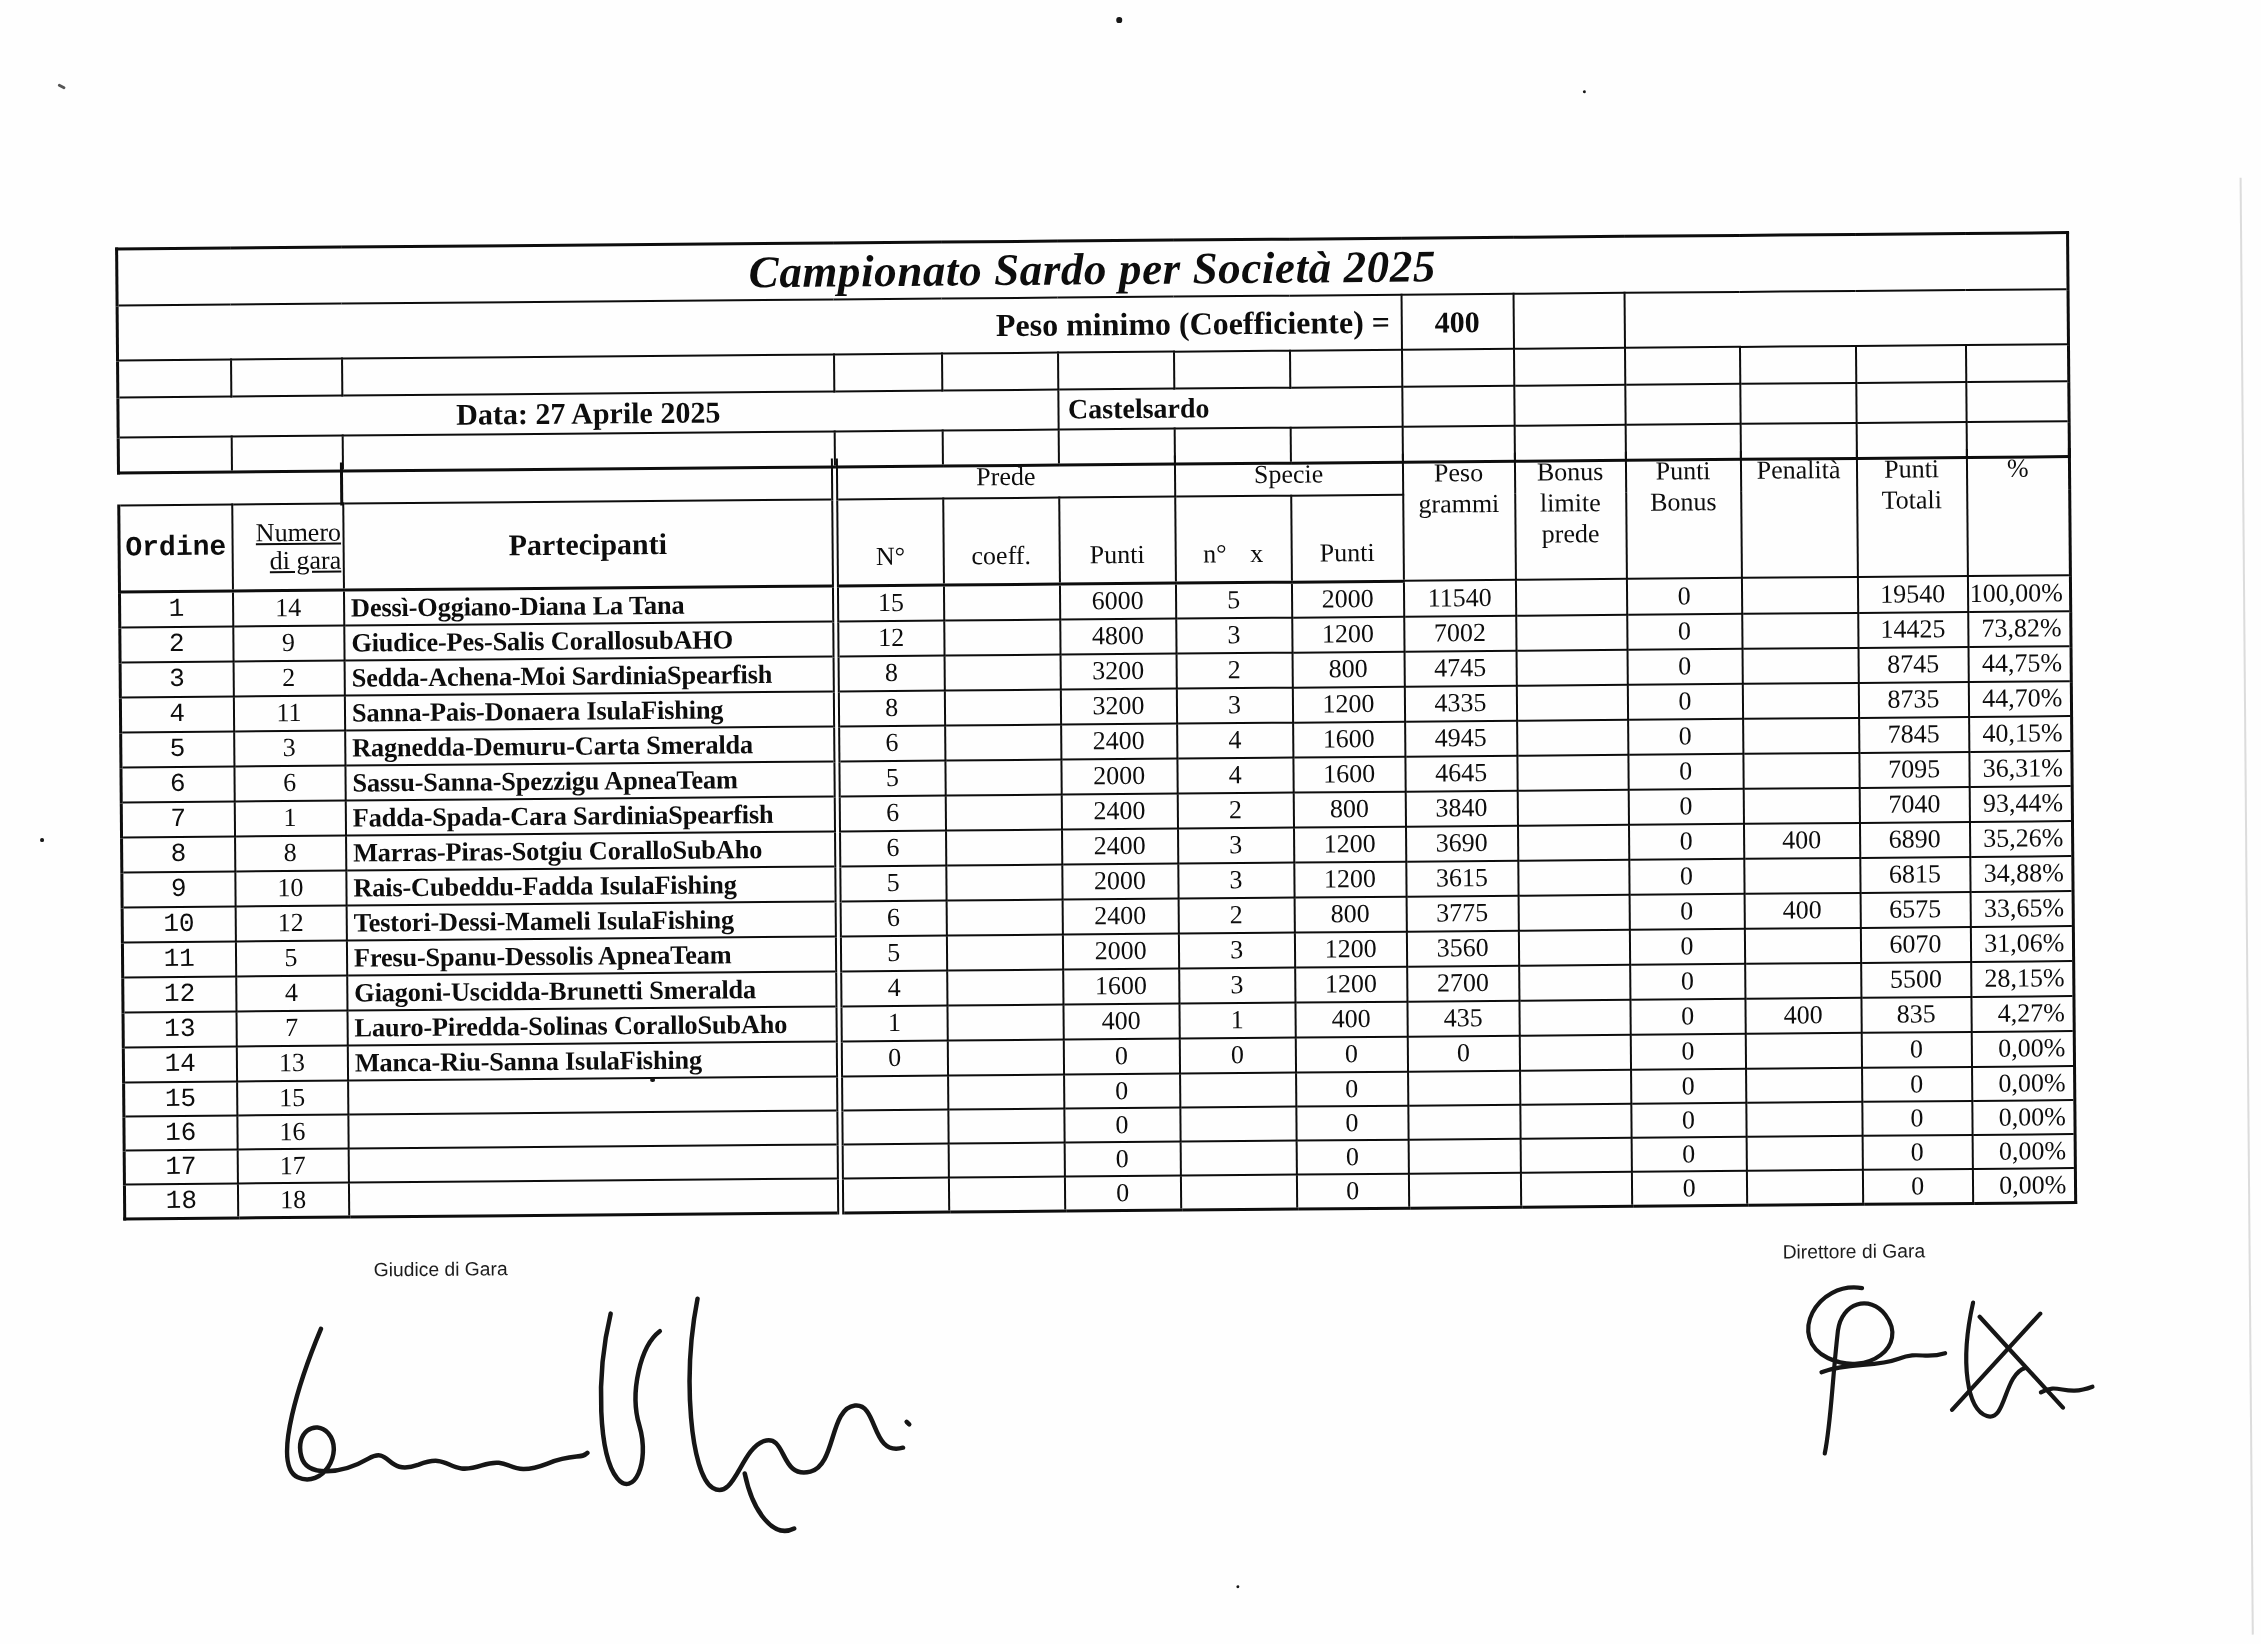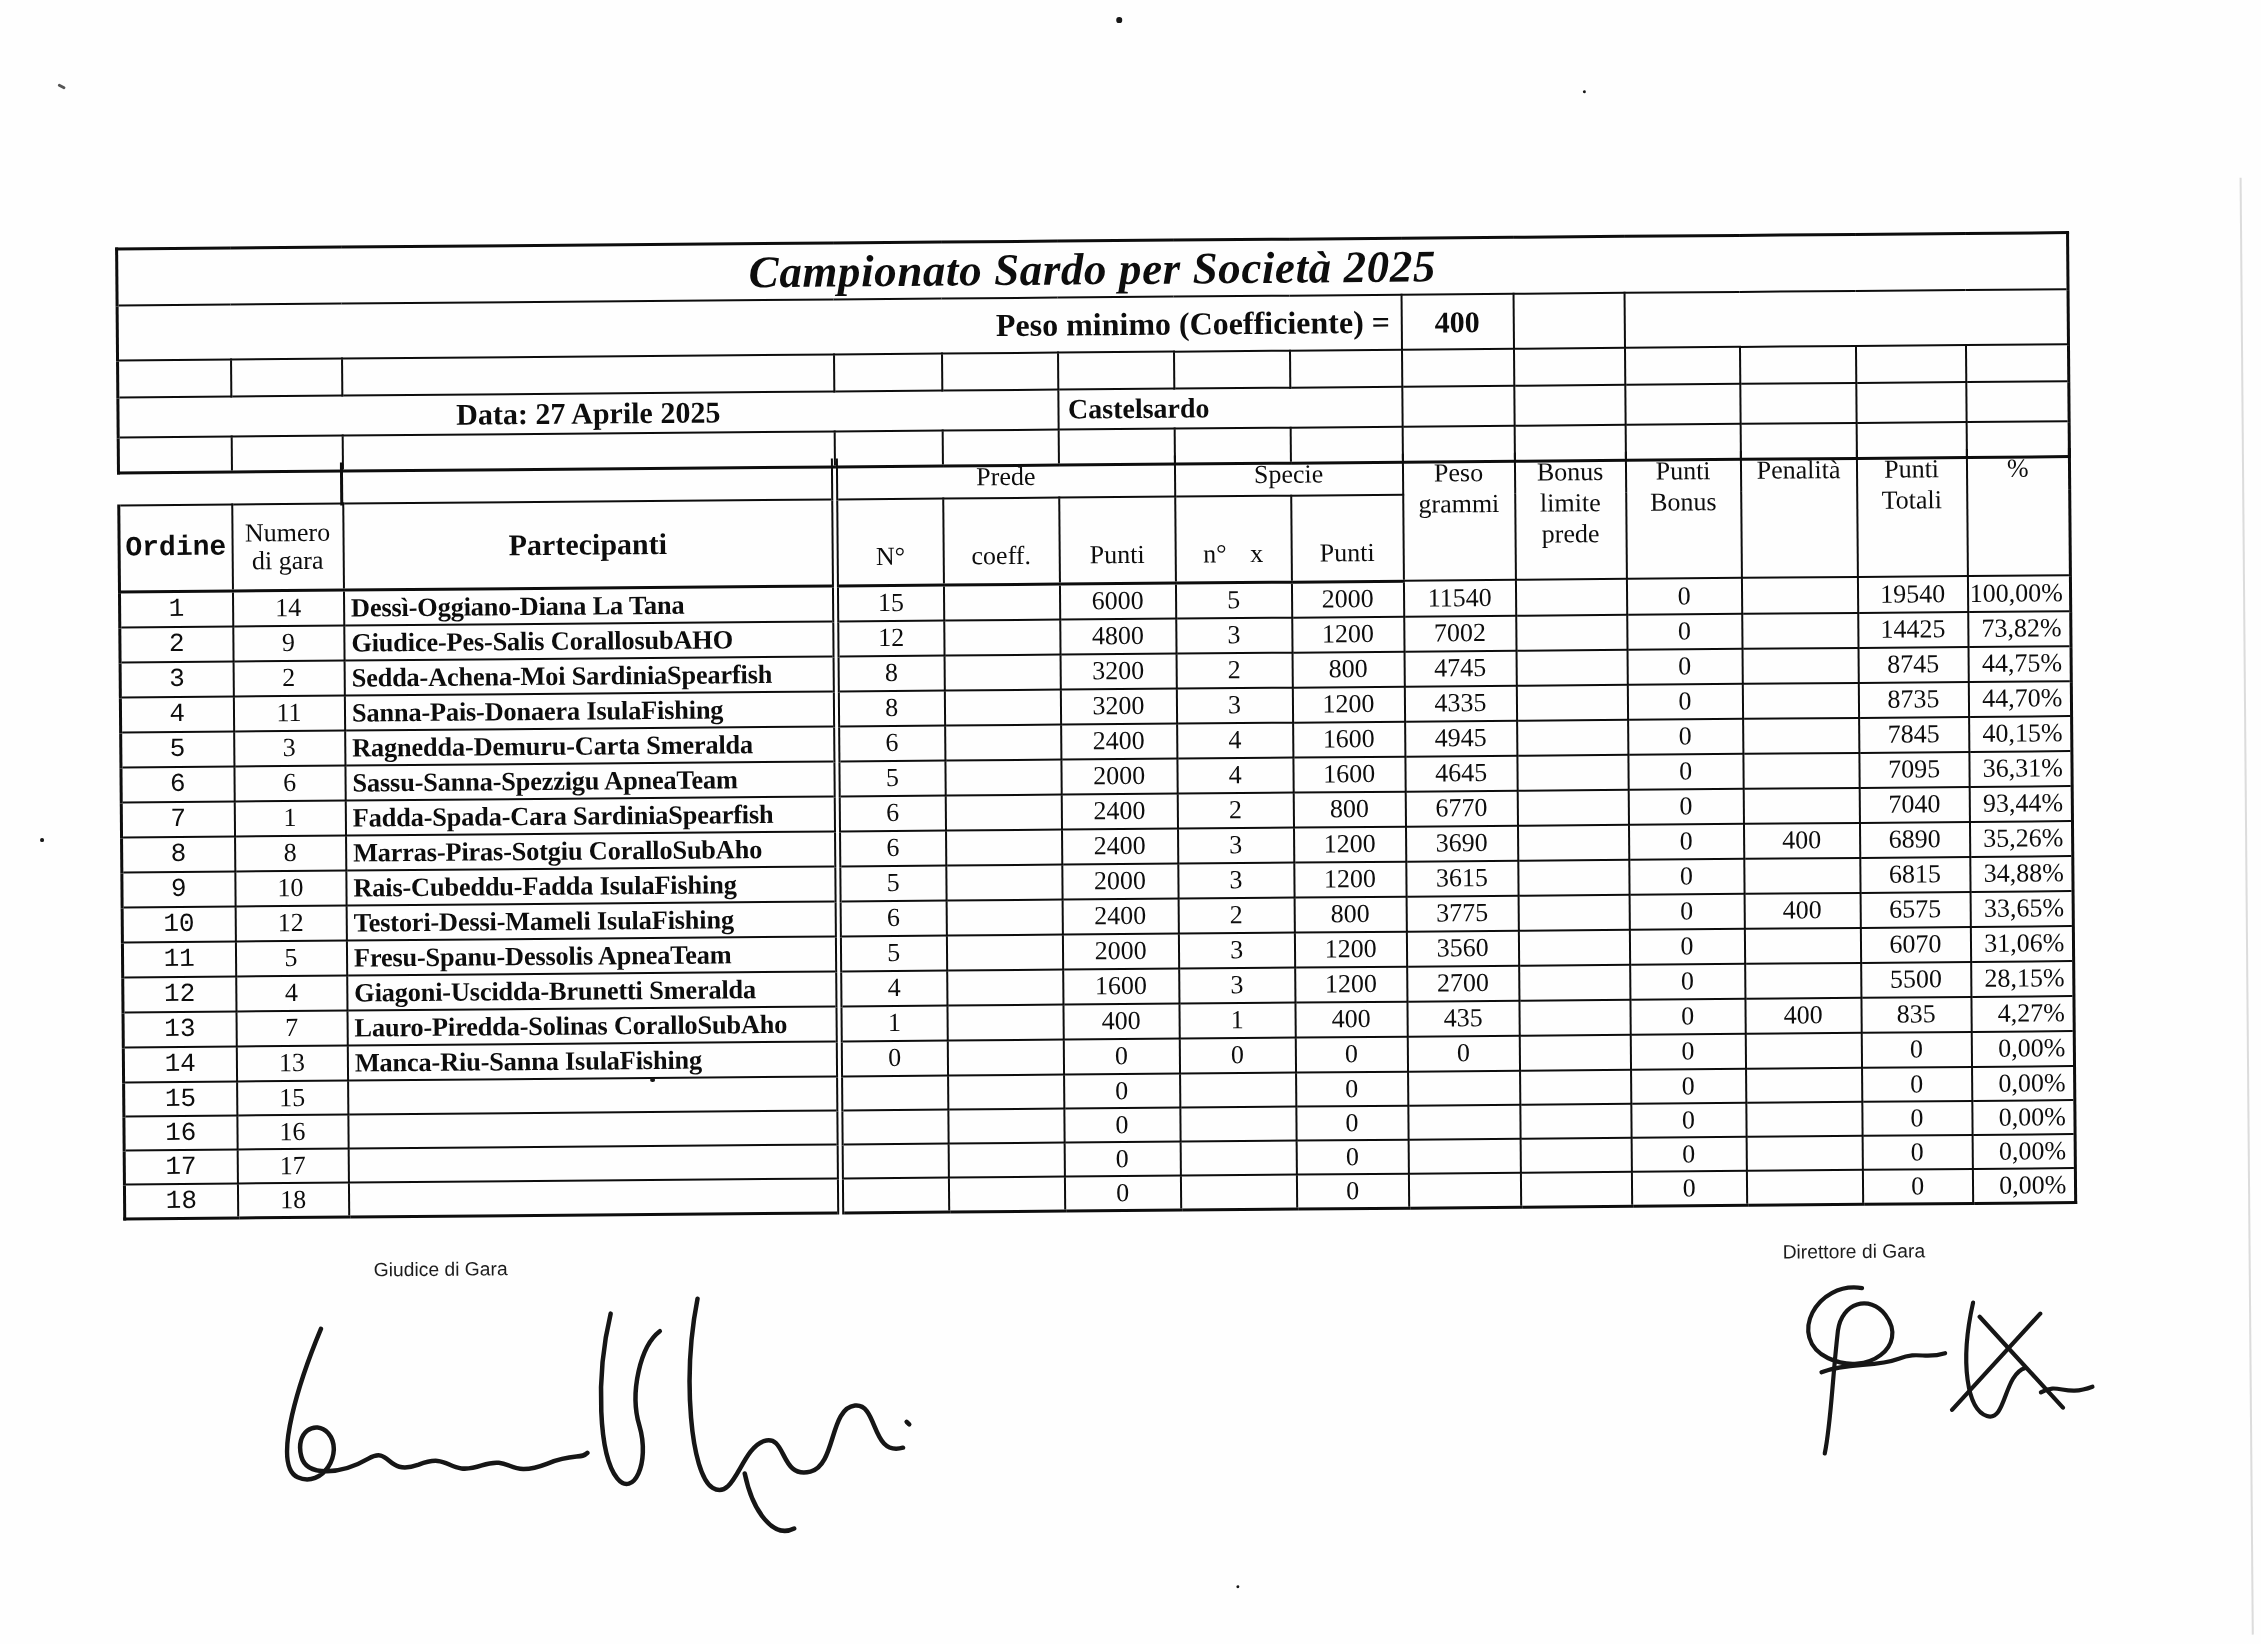--- a/index.html
+++ b/index.html
@@ -34,21 +34,21 @@
   .grp-row td.grp,.grp-row td.tall{border-top:0;}
   .main-table .dbl{border-left:7px double var(--ink) !important;}
   .main-table td.c-ordine,.main-table td.h-ordine{border-left:3.9px solid var(--ink);font-family:Liberation Mono, monospace;}
   .main-table td.c-percent,.main-table td.pct,.main-table td.h-pct{border-right:3.9px solid var(--ink);}
   .main-table tbody tr:last-child td{border-bottom:3.9px solid var(--ink);}
   .main-table thead tr.hdr-row td{border-bottom:3.2px solid var(--ink);}
 
   .grp{font:400 26px var(--serif);text-align:center;}
   .tall{font:400 26px var(--serif);text-align:center;vertical-align:top;padding-top:5.2px;line-height:1.18;}
   .h-ordine{font:700 28px var(--serif);text-align:center;}
-  .h-numero{font:400 26px var(--serif);text-align:center;line-height:1.08;}
+  .h-numero{font:400 26px var(--serif);text-align:right;line-height:1.08;text-decoration:underline;}
   .h-part{font:700 30px var(--serif);text-align:center;}
   .h-sub{font:400 26px var(--serif);text-align:center;vertical-align:bottom;padding-bottom:11.6px;}
   .h-nx{word-spacing:17px;border-radius:10px;}
 
   .main-table tbody td{font:400 26px var(--serif);text-align:center;}
   .main-table tbody td.c-partecipanti{font:700 26.4px var(--serif);text-align:left;padding-left:6.4px;letter-spacing:-0.2px;white-space:nowrap;}
   .main-table tbody td.c-percent{text-align:right;padding-right:7.7px;}
 
   
   .gap-line{position:absolute;left:342px;top:456px;width:2.6px;height:43px;background:var(--ink);}
@@ -284,21 +284,21 @@
           </tr>
           <tr style="height: 34px;">
             <td class="c-ordine">7</td>
             <td class="c-numero">1</td>
             <td class="c-partecipanti">Fadda-Spada-Cara SardiniaSpearfish</td>
             <td class="c-n dbl">6</td>
             <td class="c-coeff"></td>
             <td class="c-punti_prede">2400</td>
             <td class="c-nx">2</td>
             <td class="c-punti_specie">800</td>
-            <td class="c-peso">6770</td>
+            <td class="c-peso">3840</td>
             <td class="c-bonus_limite"></td>
             <td class="c-punti_bonus">0</td>
             <td class="c-penalita"></td>
             <td class="c-punti_totali">7040</td>
             <td class="c-percent">93,44%</td>
           </tr>
           <tr style="height: 34px;">
             <td class="c-ordine">8</td>
             <td class="c-numero">8</td>
             <td class="c-partecipanti">Marras-Piras-Sotgiu CoralloSubAho</td>

